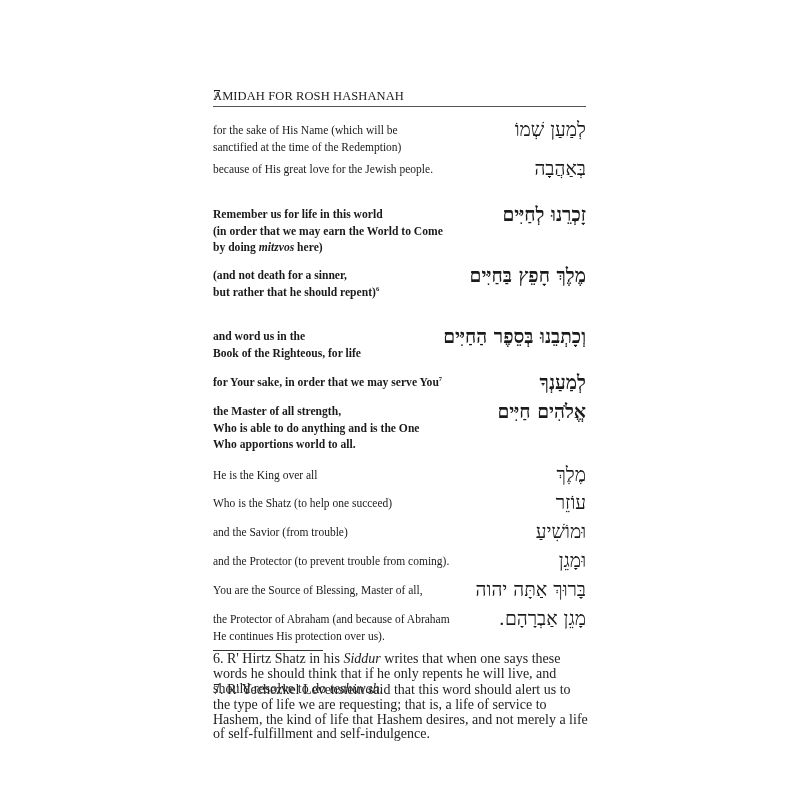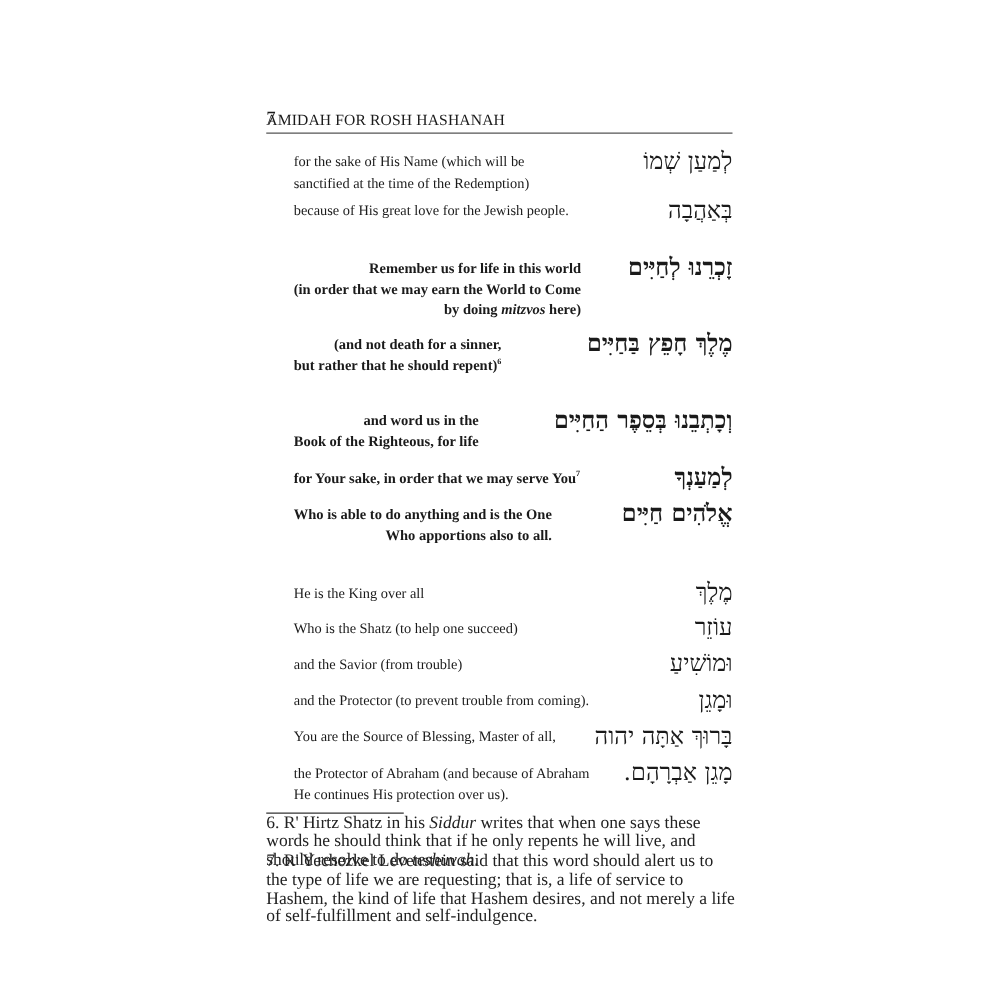--- a/index.html
+++ b/index.html
@@ -21,23 +21,23 @@
   }
   .head-title {
     position: absolute; left: 0; right: 0; top: 3px; 
     font-size: 12.5px; letter-spacing: 0.1px;
   }
   .row {
     position: absolute; left: 0; width: 373px;
   }
   .en {
     position: absolute; left: 0; top: 0;
-    font-size: 11.5px; line-height: 16.5px; white-space: nowrap; margin-left: 22px;
+    font-size: 11.5px; line-height: 16.5px; white-space: nowrap;
   }
-  .en.bold { font-weight: bold; font-size: 11.6px; text-align: right; }
+  .en.bold { font-weight: bold; font-size: 11.6px; }
   .he {
     position: absolute; right: 0; top: -4px;
     direction: rtl; font-family: "DejaVu Serif", "Liberation Serif", serif;
     font-size: 19px; line-height: 22px; white-space: nowrap;
   }
   .he.bold { font-weight: bold; }
   sup { font-size: 6.5px; line-height: 0; vertical-align: 5px; }
   .fn-rule {
     position: absolute; left: 0; top: 564px; width: 110px;
     border-top: 1px solid #333;
@@ -100,22 +100,23 @@
 
   <div class="row" style="top:289px">
     <div class="en bold">
       <div><span>for Your sake, in order that we may serve You</span><sup>7</sup></div>
     </div>
     <div class="he bold">לְמַעַנְךָ</div>
   </div>
 
   <div class="row" style="top:318px">
     <div class="en bold">
+      <div>the Master of all strength,</div>
       <div>Who is able to do anything and is the One</div>
-      <div>Who apportions also to all.</div>
+      <div>Who apportions world to all.</div>
     </div>
     <div class="he bold">אֱלֹהִים חַיִּים</div>
   </div>
 
   <div class="row" style="top:381px">
     <div class="en">
       <div>He is the King over all</div>
     </div>
     <div class="he">מֶלֶךְ</div>
   </div>

